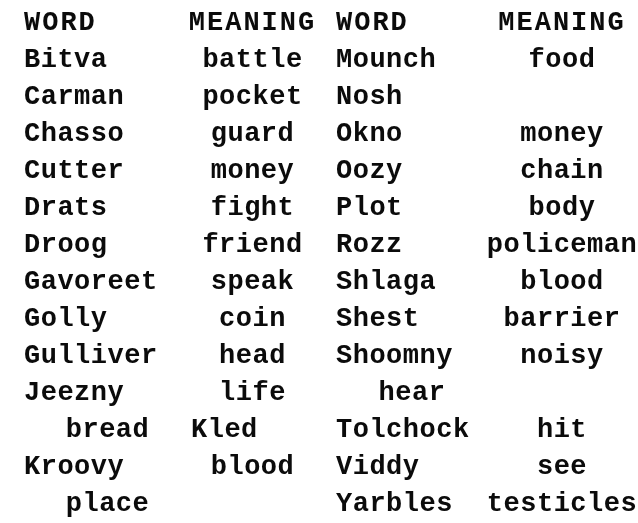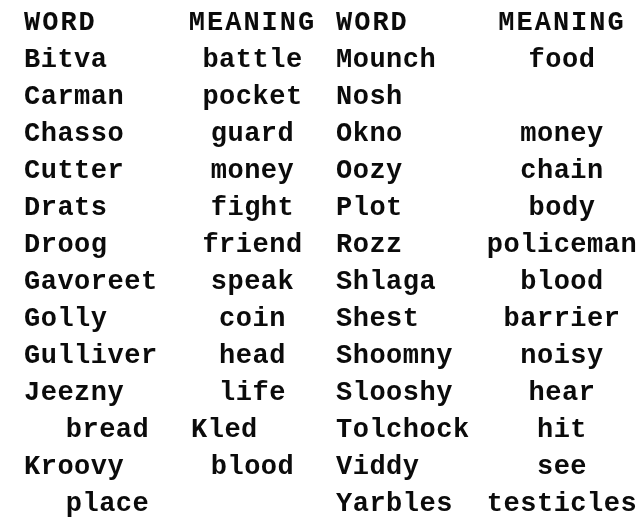--- a/index.html
+++ b/index.html
@@ -143,21 +143,20 @@
     </div>
     <div class="row">
       <span class="cell word">Shest</span>
       <span class="cell meaning">barrier</span>
     </div>
     <div class="row">
       <span class="cell word">Shoomny</span>
       <span class="cell meaning">noisy</span>
     </div>
     <div class="row">
-      <span class="cell word">Slooshy</span>
       <span class="cell meaning">hear</span>
     </div>
     <div class="row">
       <span class="cell word">Tolchock</span>
       <span class="cell meaning">hit</span>
     </div>
     <div class="row">
       <span class="cell word">Viddy</span>
       <span class="cell meaning">see</span>
     </div>

